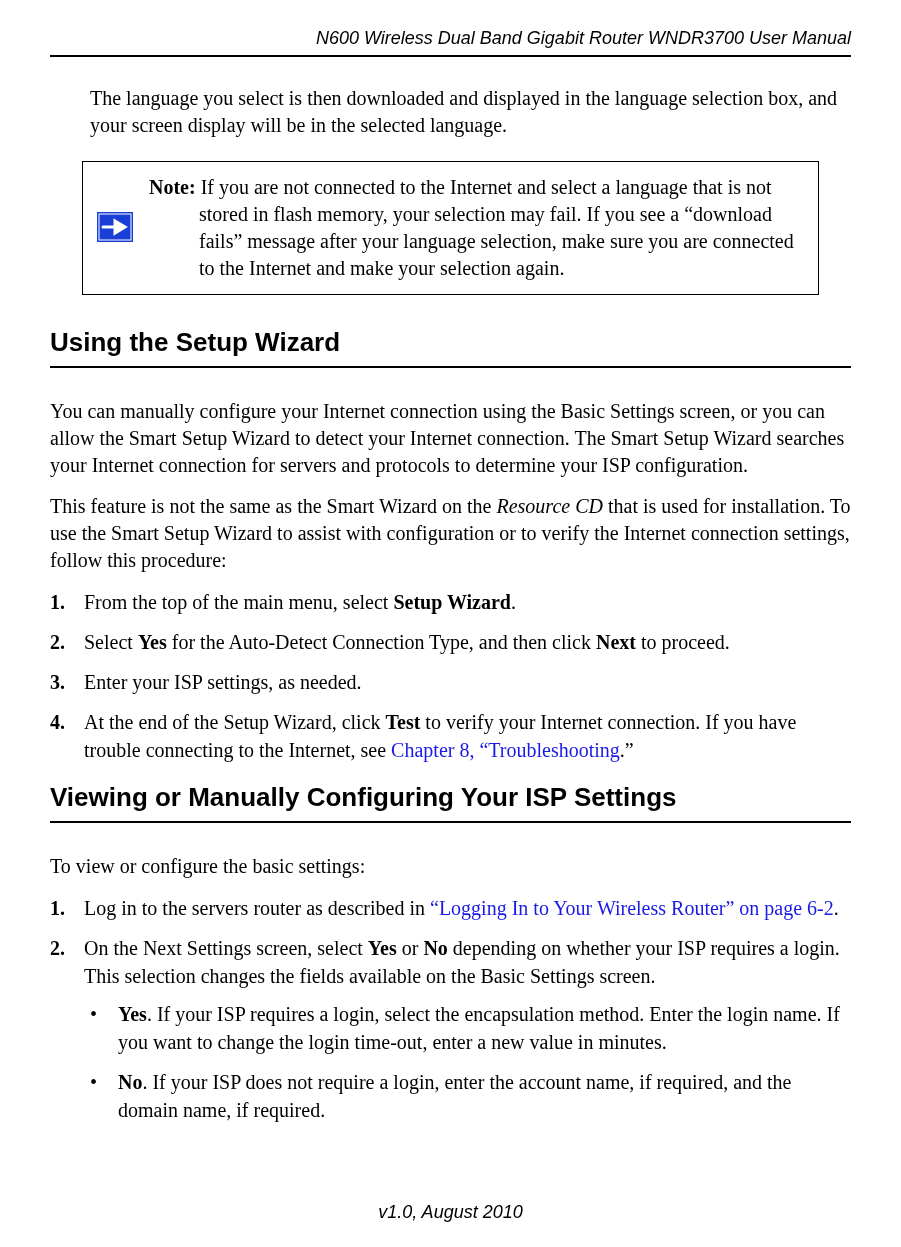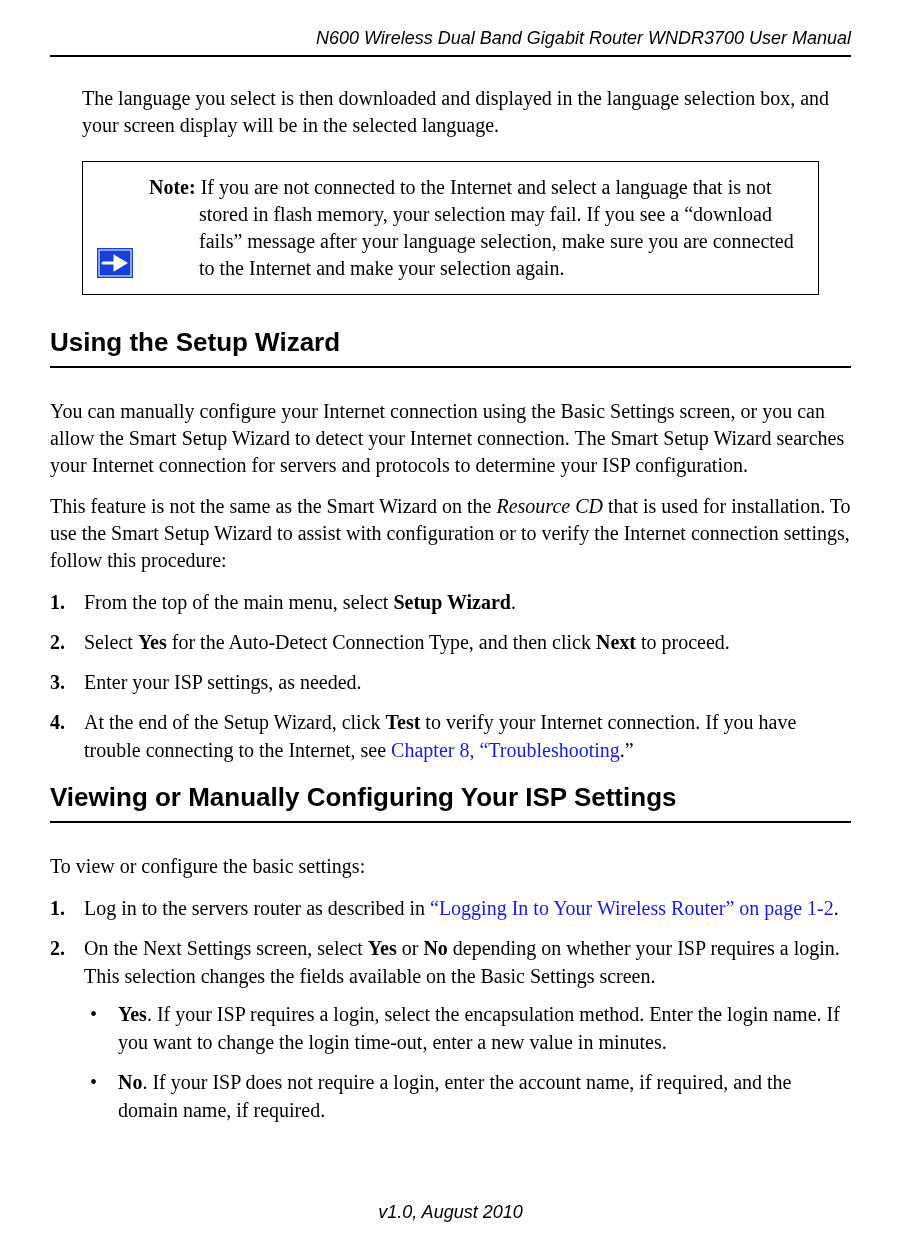--- a/index.html
+++ b/index.html
@@ -17,31 +17,31 @@
       font-style: italic;
       font-family: Arial, Helvetica, sans-serif;
       font-size: 18px;
       padding-bottom: 6px;
       border-bottom: 2px solid #000;
       margin-bottom: 28px;
     }
     .intro-para {
       font-size: 20px;
       line-height: 1.35;
-      margin-left: 32px;
+      margin-left: 40px;
       margin-bottom: 22px;
     }
     .note-box {
       border: 1px solid #000;
       margin: 0 32px 32px 32px;
       padding: 12px 14px 12px 14px;
     }
     .note-row {
       display: flex;
-      align-items: flex-end;
+      align-items: center;
       gap: 16px;
     }
     .note-icon {
       flex: 0 0 36px;
       margin-top: 2px;
     }
     .note-text {
       font-size: 20px;
       line-height: 1.35;
       padding-left: 0;
@@ -171,21 +171,21 @@
     <span>At the end of the Setup Wizard, click </span><span class="bold">Test</span><span> to verify your Internet connection. If you have trouble connecting to the Internet, see </span><span class="link">Chapter 8, “Troubleshooting</span><span>.”</span>
   </li>
 </ol>
 
 <h2 class="section">Viewing or Manually Configuring Your ISP Settings</h2>
 
 <p class="body-para">To view or configure the basic settings:</p>
 
 <ol class="numbered">
   <li>
-    <span>Log in to the servers router as described in </span><span class="link">“Logging In to Your Wireless Router” on page 1-2</span><span>.</span>
+    <span>Log in to the servers router as described in </span><span class="link">“Logging In to Your Wireless Router” on page 6-2</span><span>.</span>
   </li>
   <li>
     <span>On the Next Settings screen, select </span><span class="bold">Yes</span><span> or </span><span class="bold">No</span><span> depending on whether your ISP requires a login. This selection changes the fields available on the Basic Settings screen.</span>
     <ul class="bullets">
       <li>
         <span class="bold">Yes</span><span>. If your ISP requires a login, select the encapsulation method. Enter the login name. If you want to change the login time-out, enter a new value in minutes.</span>
       </li>
       <li>
         <span class="bold">No</span><span>. If your ISP does not require a login, enter the account name, if required, and the domain name, if required.</span>
       </li>

